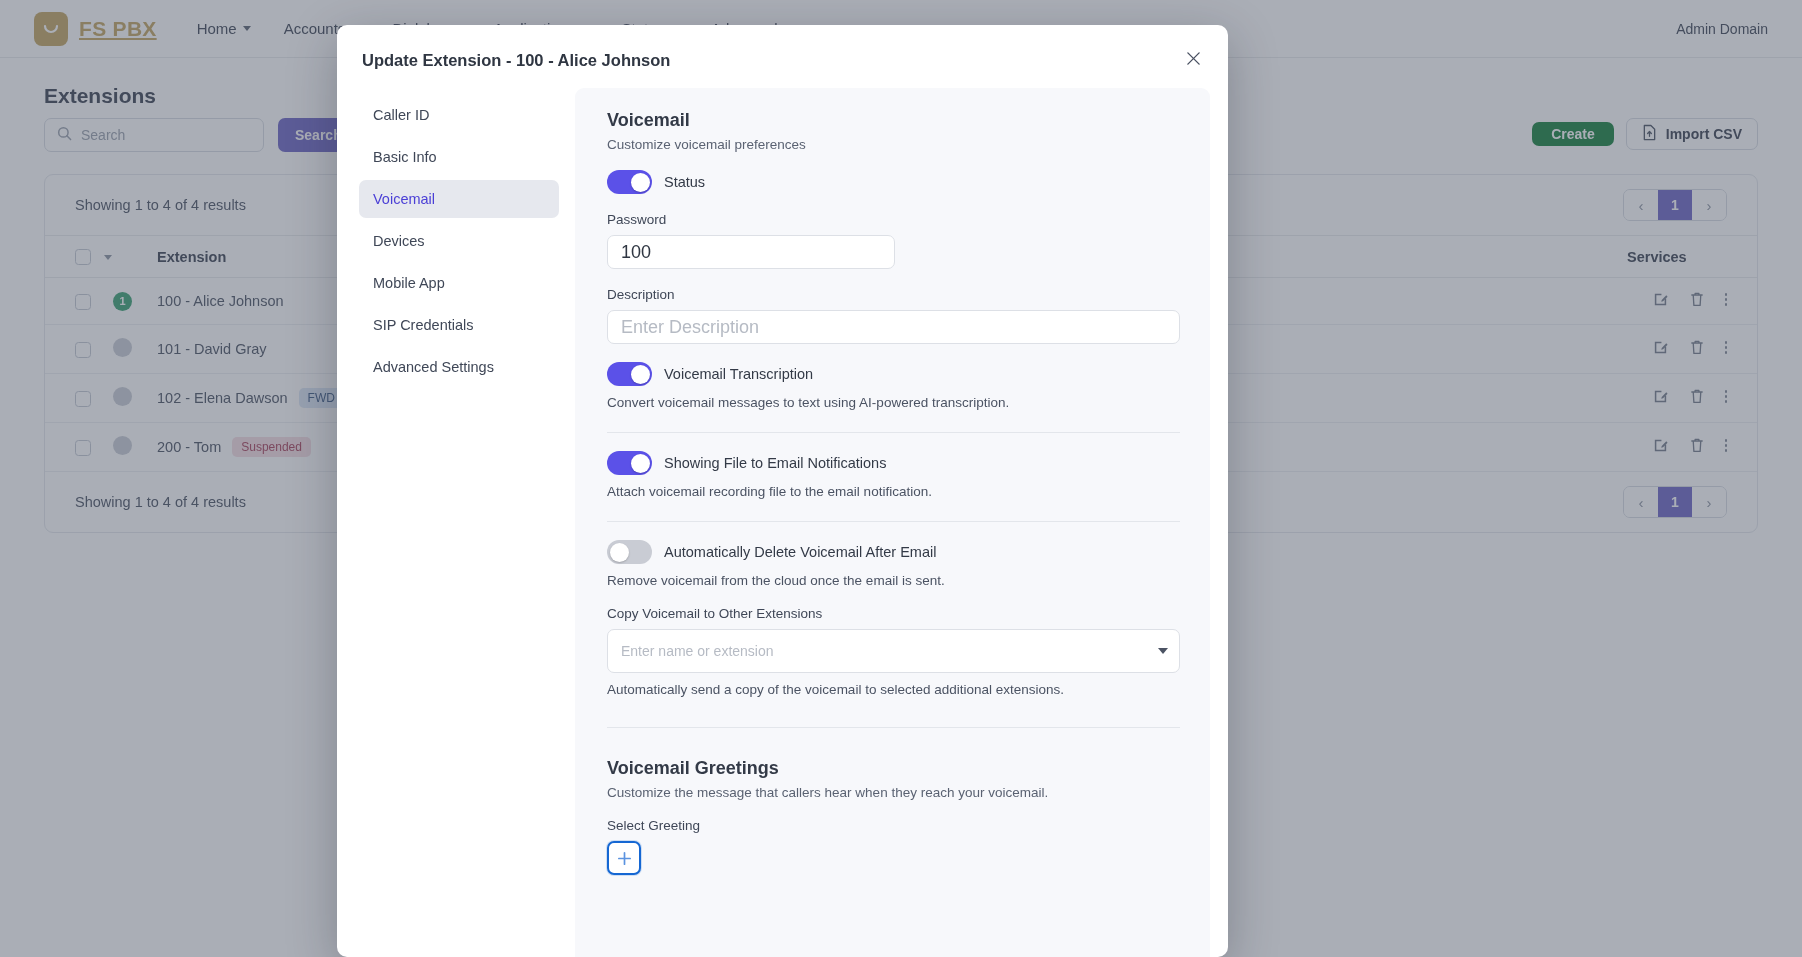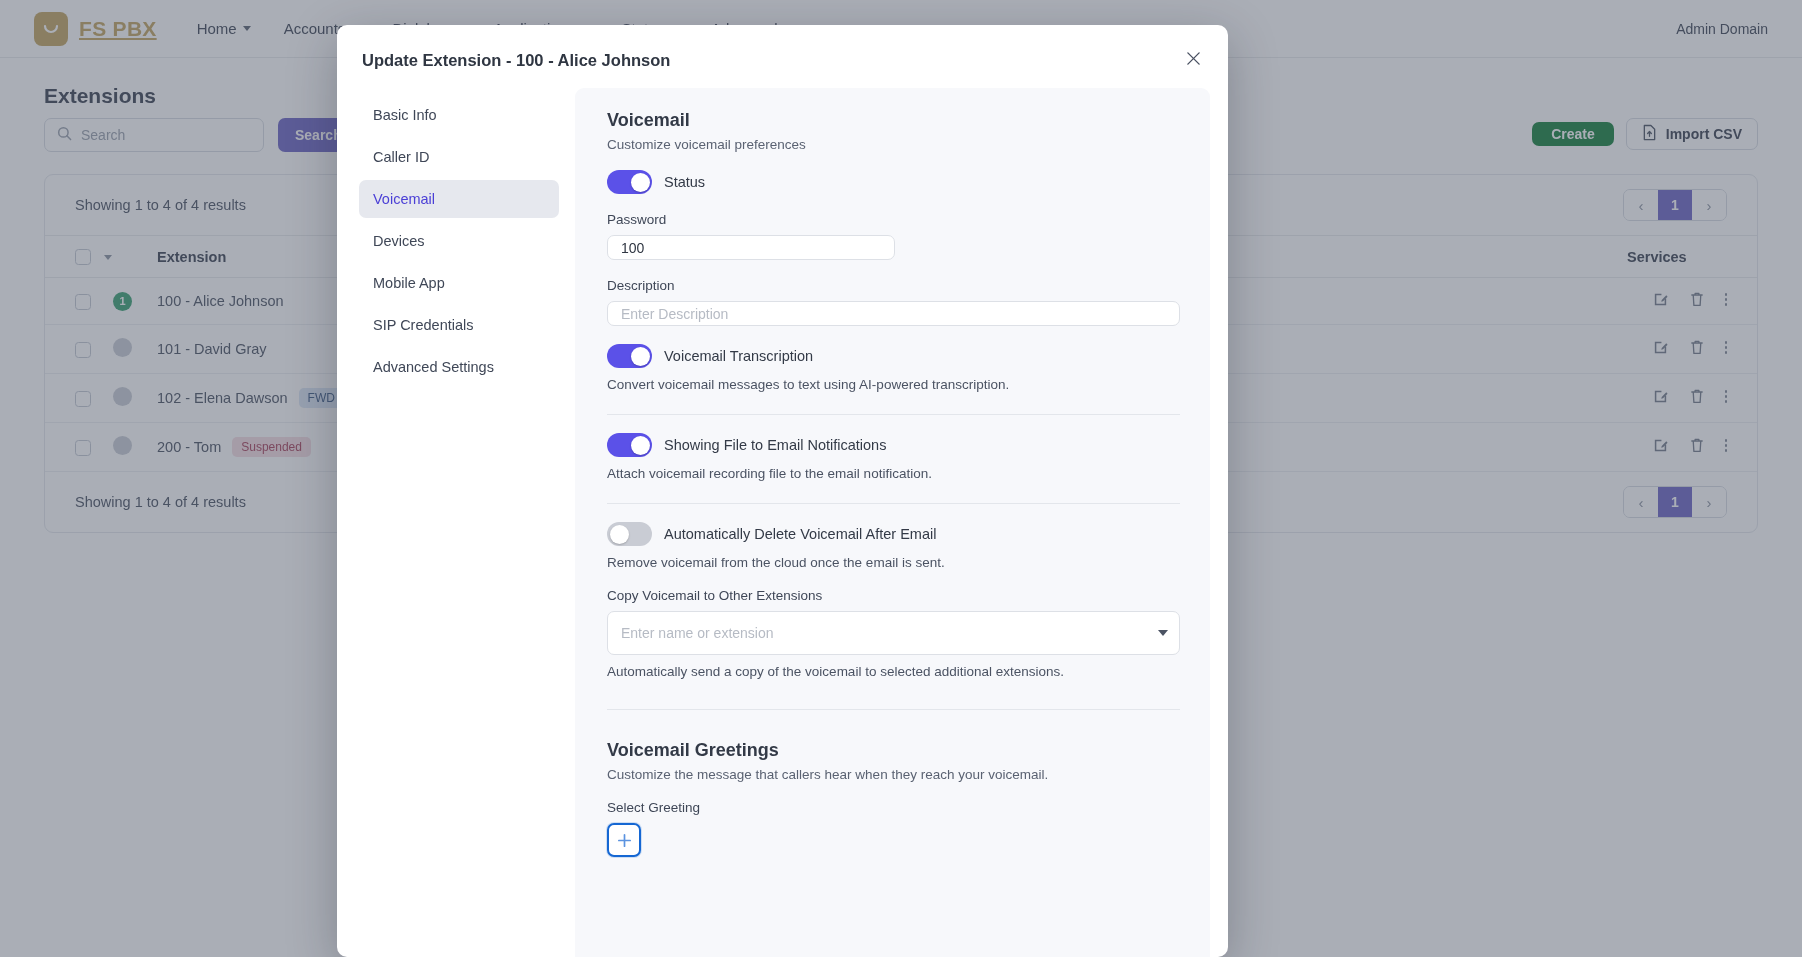--- a/index.html
+++ b/index.html
@@ -220,23 +220,23 @@
     width: 19px; height: 19px; border-radius: 50%;
     background: #fff; box-shadow: 0 1px 2px rgba(0,0,0,.2);
   }
   .toggle.on .knob { left: auto; right: 2.5px; }
   .toggle-label { font-size: 14.5px; color: #333a47; }
 
   .field-label { font-size: 13.5px; color: #3f4757; margin-top: 18px; margin-bottom: 8px; }
   .help-text { font-size: 13.5px; color: #4b5363; margin-top: 9px; }
 
   .input {
-    height: 25px; border: 1px solid #dde0e6; border-radius: 7px;
+    height: 34px; border: 1px solid #dde0e6; border-radius: 7px;
     background: #fff; display: flex; align-items: center;
-    padding: 0 13px; font-size: 14px; color: #2f3642;
+    padding: 0 13px; font-size: 18px; color: #2f3642;
   }
   .input.ph { color: #b6bbc4; }
   .input.w-narrow { width: 288px; }
   .input.w-full { width: 100%; }
 
   .select {
     height: 44px; border: 1px solid #dde0e6; border-radius: 7px;
     background: #fff; display: flex; align-items: center;
     padding: 0 11px 0 13px; font-size: 14px; color: #2f3642;
     cursor: pointer;
@@ -521,24 +521,24 @@
           <line x1="2" y1="2" x2="14" y2="14" stroke="#4b5363" stroke-width="1.5" stroke-linecap="round"></line>
           <line x1="14" y1="2" x2="2" y2="14" stroke="#4b5363" stroke-width="1.5" stroke-linecap="round"></line>
         </svg>
     </button>
   </div>
 
   <div class="modal-body">
 
     <div class="side-nav">
       <div class="side-item">
+        <span>Caller ID</span>
+      </div>
+      <div class="side-item">
         <span>Basic Info</span>
-      </div>
-      <div class="side-item">
-        <span>Caller ID</span>
       </div>
       <div class="side-item active">
         <span>Voicemail</span>
       </div>
       <div class="side-item">
         <span>Devices</span>
       </div>
       <div class="side-item">
         <span>Mobile App</span>
       </div>

